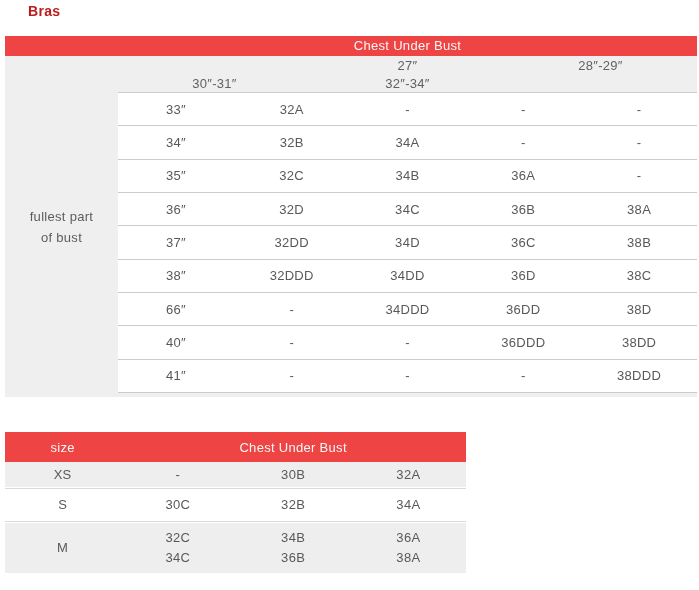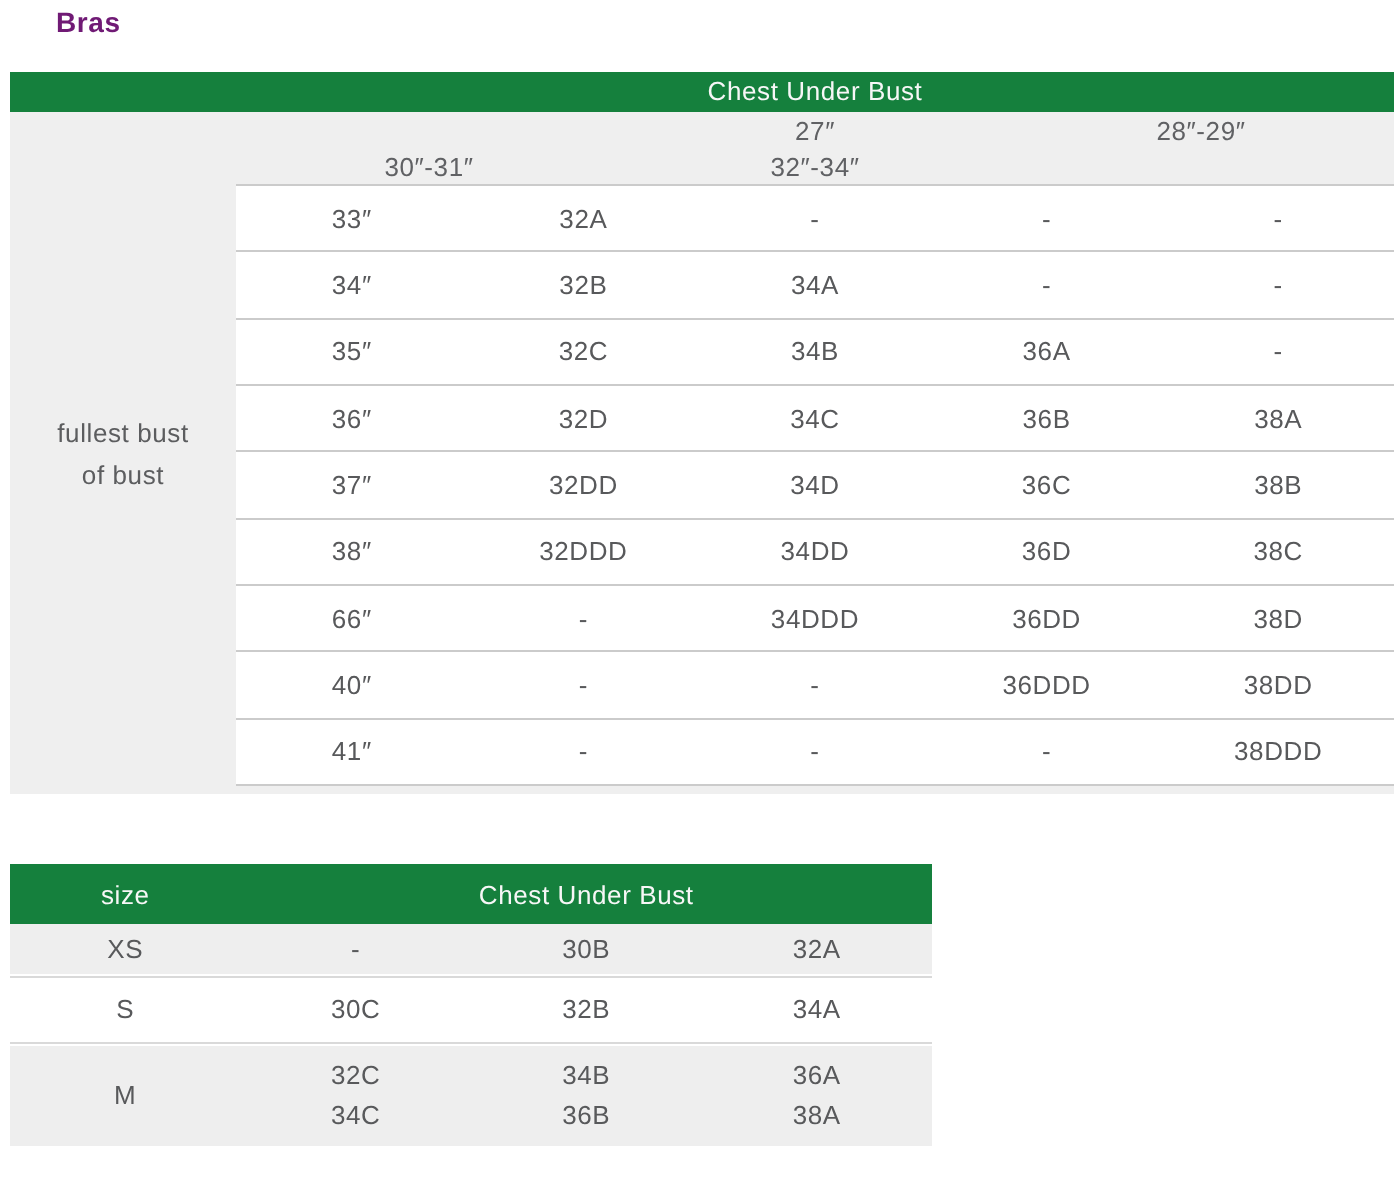--- a/index.html
+++ b/index.html
@@ -10,32 +10,32 @@
     position: relative;
     overflow: hidden;
     letter-spacing: 0.3px;
   }
 
   .page-title {
     position: absolute;
     left: 4px; top: 3px;
     font-size: 14px;
     font-weight: bold;
-    color: #701a75;
+    color: #b91c1c;
     padding-left: 24px;
   }
 
   
   .main-table {
     position: absolute;
     left: 5px; top: 36px;
     width: 692px;
   }
   .dark-header {
-    background: #15803d;
+    background: #ef4444;
     color: #f7f7f7;
     font-size: 13px;
   }
   .main-table .dark-header {
     height: 20px;
     line-height: 20px;
     text-align: center;
     padding-left: 113px; 
   }
   .main-body {
@@ -115,21 +115,21 @@
 </style>
 </head>
 <body>
 
 <div class="page-title">Bras</div>
 
 <div class="main-table">
   <div class="dark-header">Chest Under Bust</div>
   <div class="main-body">
     <div class="left-label-col">
-      <span>fullest bust</span>
+      <span>fullest part</span>
       <span>of bust</span>
     </div>
     <div class="data-area">
       <div class="col-headers">
           <div class="cell"></div>
           <div class="cell">27″</div>
           <div class="cell">28″-29″</div>
           <div class="cell">30″-31″</div>
           <div class="cell">32″-34″</div>
         </div>

